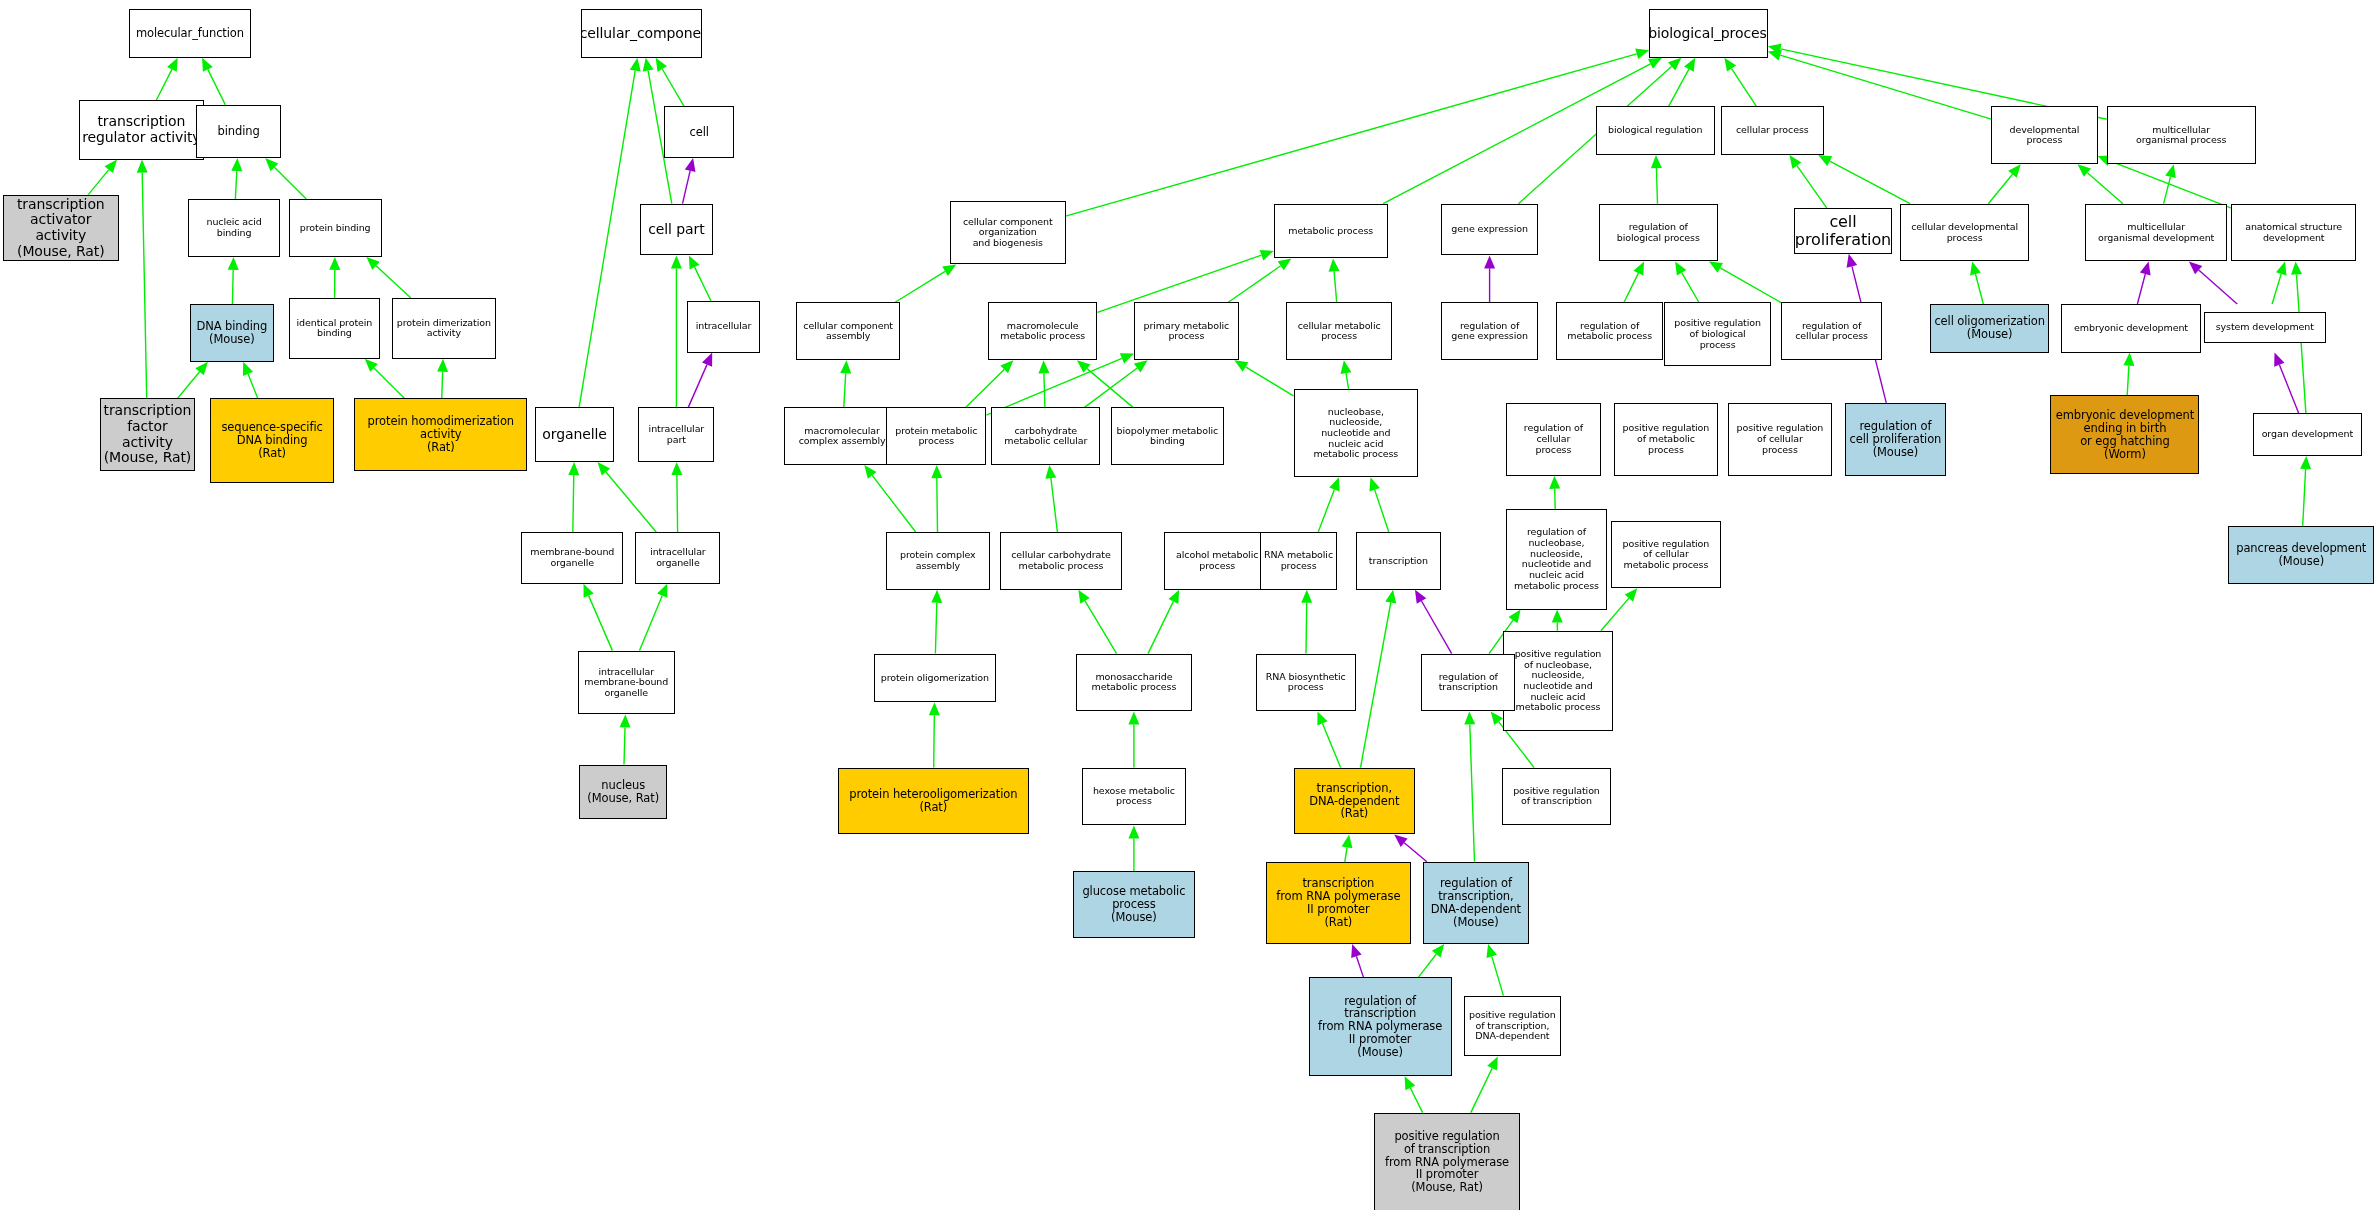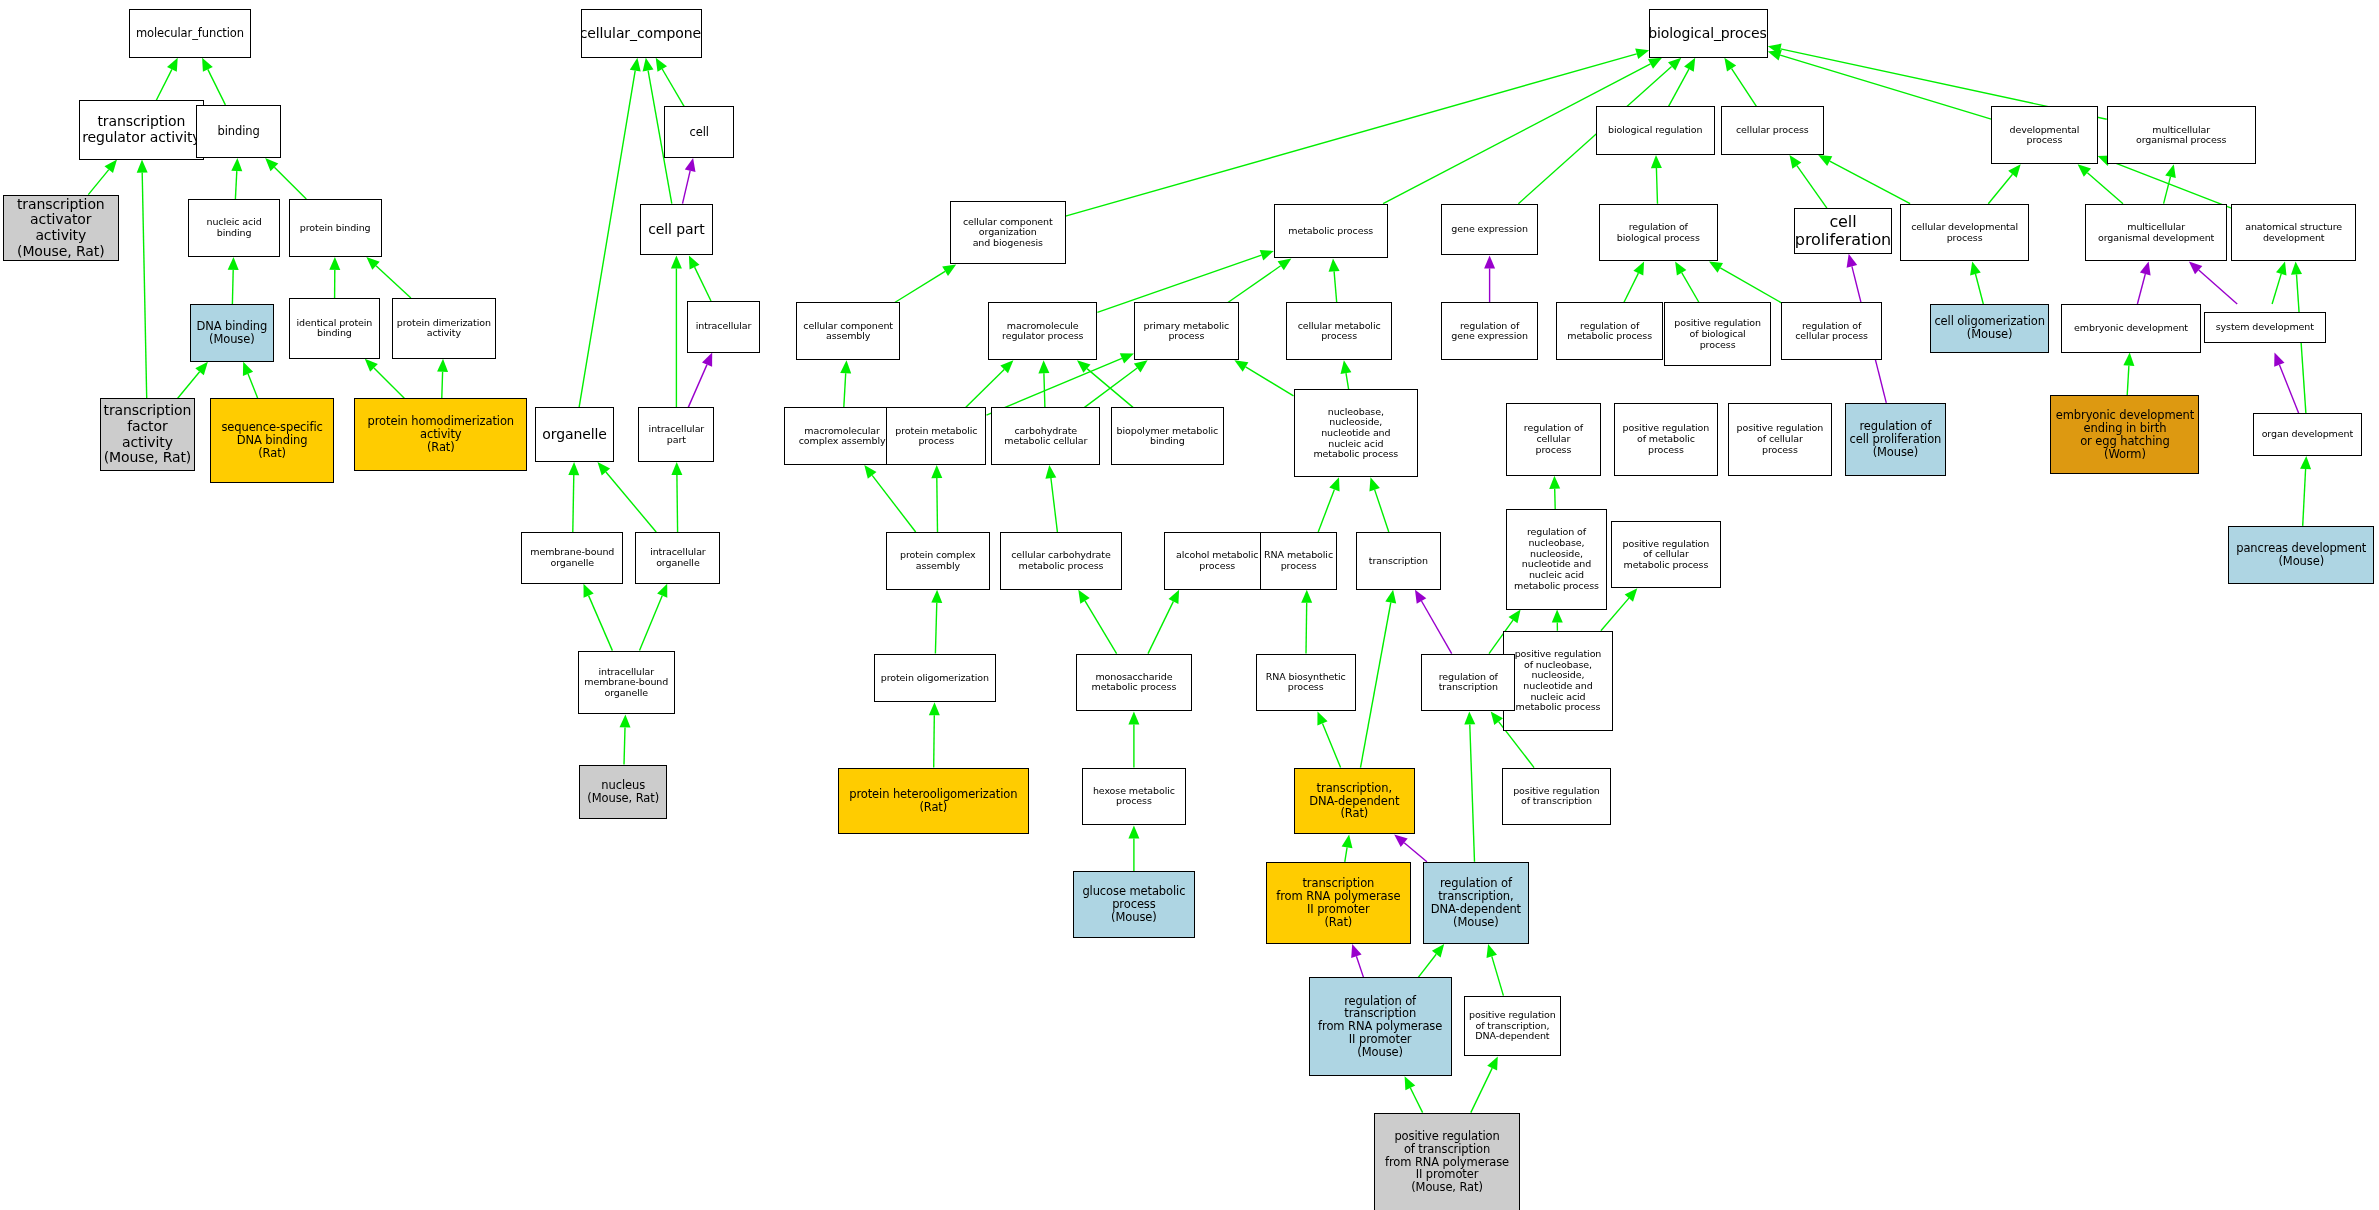--- a/index.html
+++ b/index.html
@@ -288,21 +288,21 @@
       <div class="node fill-white s8" style="left: 1793.6px; top: 208.24px; width: 98.8px; height: 45.6px;"><span>cell proliferation</span></div>
       <div class="node fill-white s9" style="left: 1900px; top: 203.68px; width: 129.2px; height: 57.76px;"><span>cellular developmental
 process</span></div>
       <div class="node fill-white s9" style="left: 2085.44px; top: 203.68px; width: 141.36px; height: 57.76px;"><span>multicellular
 organismal development</span></div>
       <div class="node fill-white s9" style="left: 2231.36px; top: 203.68px; width: 124.64px; height: 57.76px;"><span>anatomical structure
 development</span></div>
       <div class="node fill-white s9" style="left: 796.48px; top: 302.48px; width: 103.36px; height: 57.76px;"><span>cellular component
 assembly</span></div>
       <div class="node fill-white s9" style="left: 988px; top: 302.48px; width: 109.44px; height: 57.76px;"><span>macromolecule
-regulator process</span></div>
+metabolic process</span></div>
       <div class="node fill-white s9" style="left: 1133.92px; top: 302.48px; width: 104.88px; height: 57.76px;"><span>primary metabolic
 process</span></div>
       <div class="node fill-white s9" style="left: 1285.92px; top: 302.48px; width: 106.4px; height: 57.76px;"><span>cellular metabolic
 process</span></div>
       <div class="node fill-white s9" style="left: 1440.96px; top: 302.48px; width: 97.28px; height: 57.76px;"><span>regulation of
 gene expression</span></div>
       <div class="node fill-white s9" style="left: 1556.48px; top: 302.48px; width: 106.4px; height: 57.76px;"><span>regulation of
 metabolic process</span></div>
       <div class="node fill-white s9" style="left: 1664.4px; top: 302.48px; width: 106.4px; height: 63.84px;"><span>positive regulation
 of biological

